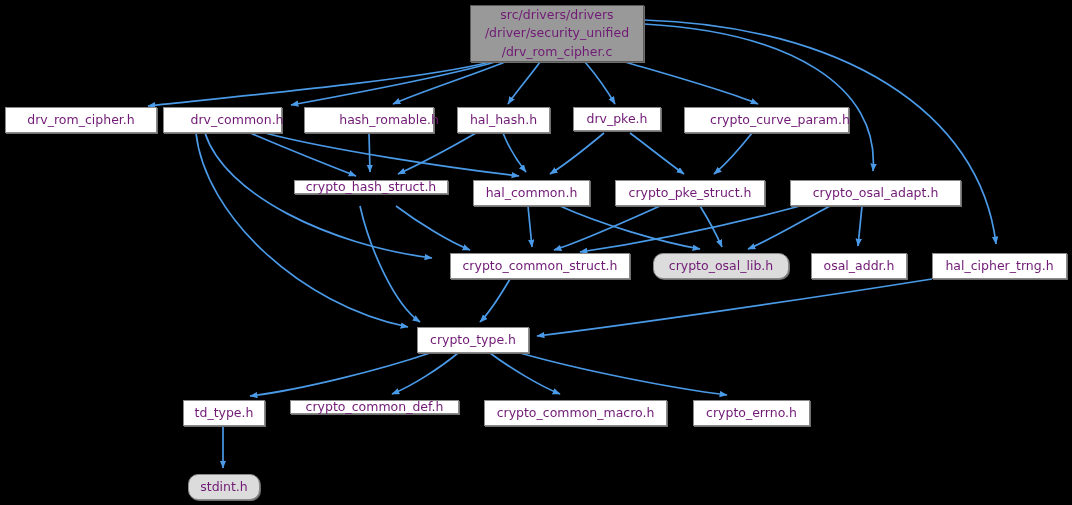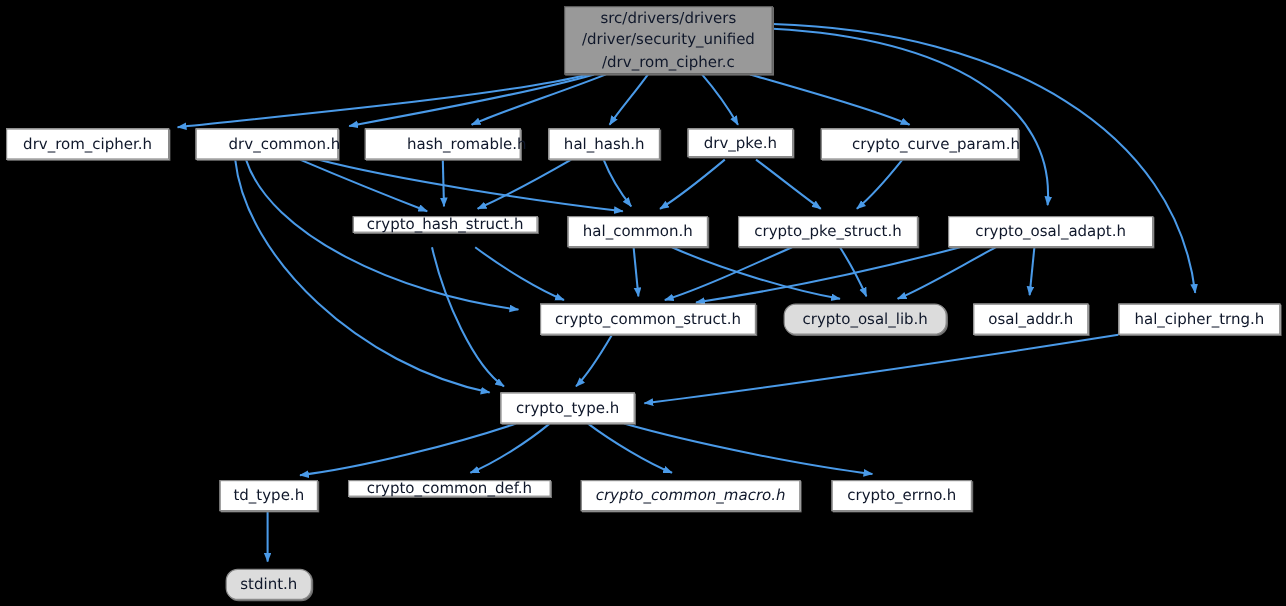--- a/index.html
+++ b/index.html
@@ -4,21 +4,21 @@
 <style>
   html,body{margin:0;padding:0;background:#000;}
   body{width:1072px;height:505px;overflow:hidden;
        font-family:"DejaVu Sans","Liberation Sans",sans-serif;}
   #graph{position:relative;width:1072px;height:505px;background:#000;}
   svg.edges{position:absolute;left:0;top:0;width:1072px;height:505px;}
   .node{position:absolute;box-sizing:border-box;
         border:1px solid #8a8a8a;
         background:#ffffff;
         display:flex;align-items:center;justify-content:center;
-        font-size:12.5px;color:#0f172a;line-height:1.18;
+        font-size:12.5px;color:#701a75;line-height:1.18;
         text-align:center;white-space:nowrap;
         box-shadow:1px 1px 0 0 #6f6f6f;}
   .node.grey{background:#dcdcdc;border-radius:10px;}
   .node.root{background:#999999;border:1px solid #5a5a5a;white-space:pre-line;
              font-size:12.5px;line-height:1.45;}
 </style>
 </head>
 <body>
 
 <div id="graph">
@@ -62,34 +62,34 @@
         <path d="M 458,353 C 440,368 412,386 392,394" marker-end="url(#ah)"></path>
         <path d="M 490,353 C 510,368 540,386 560,394" marker-end="url(#ah)"></path>
         <path d="M 520,353 C 580,370 670,388 727,395" marker-end="url(#ah)"></path>
         <path d="M 223,426 L 223,468" marker-end="url(#ah)"></path>
       </g>
   </svg>
   <div id="node-layer">
       <div class="node root" style="left: 470px; top: 5px; width: 174px; height: 57px;">src/drivers/drivers
 /driver/security_unified
 /drv_rom_cipher.c</div>
-      <div class="node" style="left: 5px; top: 107px; width: 136px; height: 26px;">drv_rom_cipher.h</div>
+      <div class="node" style="left: 5px; top: 107px; width: 152px; height: 26px;">drv_rom_cipher.h</div>
       <div class="node" style="left: 163px; top: 107px; width: 119px; height: 26px; padding-left: 29px;">drv_common.h</div>
       <div class="node" style="left: 304px; top: 107px; width: 130px; height: 26px; padding-left: 40px;">hash_romable.h</div>
       <div class="node" style="left: 457px; top: 107px; width: 93px; height: 26px;">hal_hash.h</div>
       <div class="node" style="left: 573px; top: 107px; width: 88px; height: 24px;">drv_pke.h</div>
       <div class="node" style="left: 684px; top: 107px; width: 165px; height: 26px; padding-left: 27px;">crypto_curve_param.h</div>
       <div class="node" style="left: 294px; top: 180px; width: 154px; height: 14px;">crypto_hash_struct.h</div>
       <div class="node" style="left: 473px; top: 180px; width: 117px; height: 26px;">hal_common.h</div>
       <div class="node" style="left: 615px; top: 180px; width: 150px; height: 26px;">crypto_pke_struct.h</div>
       <div class="node" style="left: 790px; top: 180px; width: 171px; height: 26px;">crypto_osal_adapt.h</div>
       <div class="node" style="left: 450px; top: 253px; width: 180px; height: 26px;">crypto_common_struct.h</div>
       <div class="node grey" style="left: 653px; top: 253px; width: 136px; height: 26px;">crypto_osal_lib.h</div>
       <div class="node" style="left: 811px; top: 253px; width: 96px; height: 26px;">osal_addr.h</div>
       <div class="node" style="left: 932px; top: 253px; width: 135px; height: 26px;">hal_cipher_trng.h</div>
       <div class="node" style="left: 417px; top: 327px; width: 112px; height: 26px;">crypto_type.h</div>
       <div class="node" style="left: 183px; top: 400px; width: 82px; height: 26px;">td_type.h</div>
       <div class="node" style="left: 290px; top: 400px; width: 169px; height: 14px;">crypto_common_def.h</div>
-      <div class="node" style="left: 484px; top: 400px; width: 183px; height: 26px; font-style: italic;">crypto_common_macro.h</div>
+      <div class="node" style="left: 484px; top: 400px; width: 183px; height: 26px;">crypto_common_macro.h</div>
       <div class="node" style="left: 693px; top: 400px; width: 117px; height: 26px;">crypto_errno.h</div>
       <div class="node grey" style="left: 188px; top: 474px; width: 72px; height: 26px;">stdint.h</div>
     </div>
 </div>
 
 </body></html>

